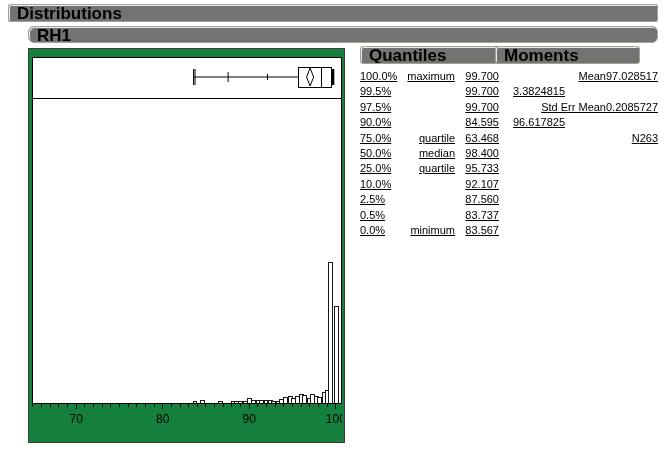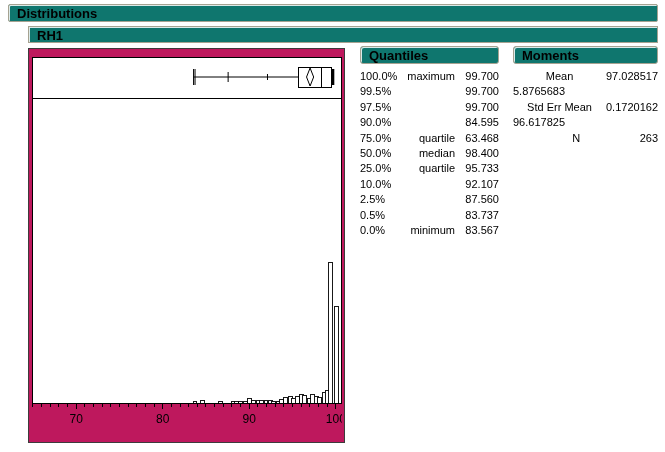--- a/index.html
+++ b/index.html
@@ -1,38 +1,38 @@
 <!DOCTYPE html>
 <html><head>
 <meta charset="utf-8">
 <style>
   html,body{margin:0;padding:0;background:#fff;}
   #app{position:relative;width:665px;height:452px;background:#ffffff;overflow:hidden;
        font-family:"Liberation Sans","DejaVu Sans",sans-serif;color:#000;}
-  .titlebar{position:absolute;box-sizing:border-box;background:#0f766e;
+  .titlebar{position:absolute;box-sizing:border-box;background:#737373;
             border:1px solid #a6a291;border-radius:3px;
             box-shadow:inset 1px 1px 0 rgba(255,255,255,.85);
-            font-weight:bold;font-size:13px;line-height:16px;padding:1px 0 0 8px;
+            font-weight:bold;font-size:17px;line-height:16px;padding:1px 0 0 8px;
             white-space:nowrap;overflow:hidden;}
   #dist-bar{left:8px;top:4px;width:650px;height:18px;border-radius:2px;}
-  #rh1-bar{left:28px;top:26px;width:630px;height:17px;border-radius:0;}
+  #rh1-bar{left:28px;top:26px;width:630px;height:17px;border-radius:6px;}
   #graph-frame{position:absolute;left:28px;top:48px;width:315px;height:393px;
-               background:#be185d;border:1px solid #3c3c3c;}
+               background:#15803d;border:1px solid #3c3c3c;}
   #graph-frame svg{display:block;}
   .panel-header{position:absolute;box-sizing:border-box;height:18px;}
   #quant-header{left:360px;top:46px;width:139px;}
-  #mom-header{left:513px;top:46px;width:145px;}
-  .rows{position:absolute;font-size:11px;line-height:15.4px;}
+  #mom-header{left:495px;top:46px;width:145px;}
+  .rows{position:absolute;font-size:11px;line-height:15.4px;text-decoration:underline;}
   #quant-rows{left:360px;top:69px;width:139px;}
   #mom-rows{left:513px;top:69px;width:145px;}
   .row{display:flex;height:15.4px;white-space:nowrap;}
   .q-pct{width:44px;text-align:left;}
   .q-label{width:51px;text-align:right;}
   .q-value{flex:1;text-align:right;}
-  .m-label{flex:1;text-align:center;}
+  .m-label{flex:1;text-align:right;}
   .m-value{text-align:right;}
 </style>
 </head>
 <body>
 
 <div id="app">
 
   <div id="dist-bar" class="titlebar">
     <span>Distributions</span>
   </div>
@@ -192,25 +192,25 @@
 
   <div id="mom-header" class="titlebar panel-header">
     <span>Moments</span>
   </div>
   <div id="mom-rows" class="rows">
       <div class="row">
         <span class="m-label">Mean</span>
         <span class="m-value">97.028517</span>
       </div>
       <div class="row">
-        <span class="m-value">5.8765683</span>
+        <span class="m-value">3.3824815</span>
       </div>
       <div class="row">
         <span class="m-label">Std Err Mean</span>
-        <span class="m-value">0.1720162</span>
+        <span class="m-value">0.2085727</span>
       </div>
       <div class="row">
         <span class="m-value">96.617825</span>
       </div>
       <div class="row">
         <span class="m-label">N</span>
         <span class="m-value">263</span>
       </div>
     </div>
 

